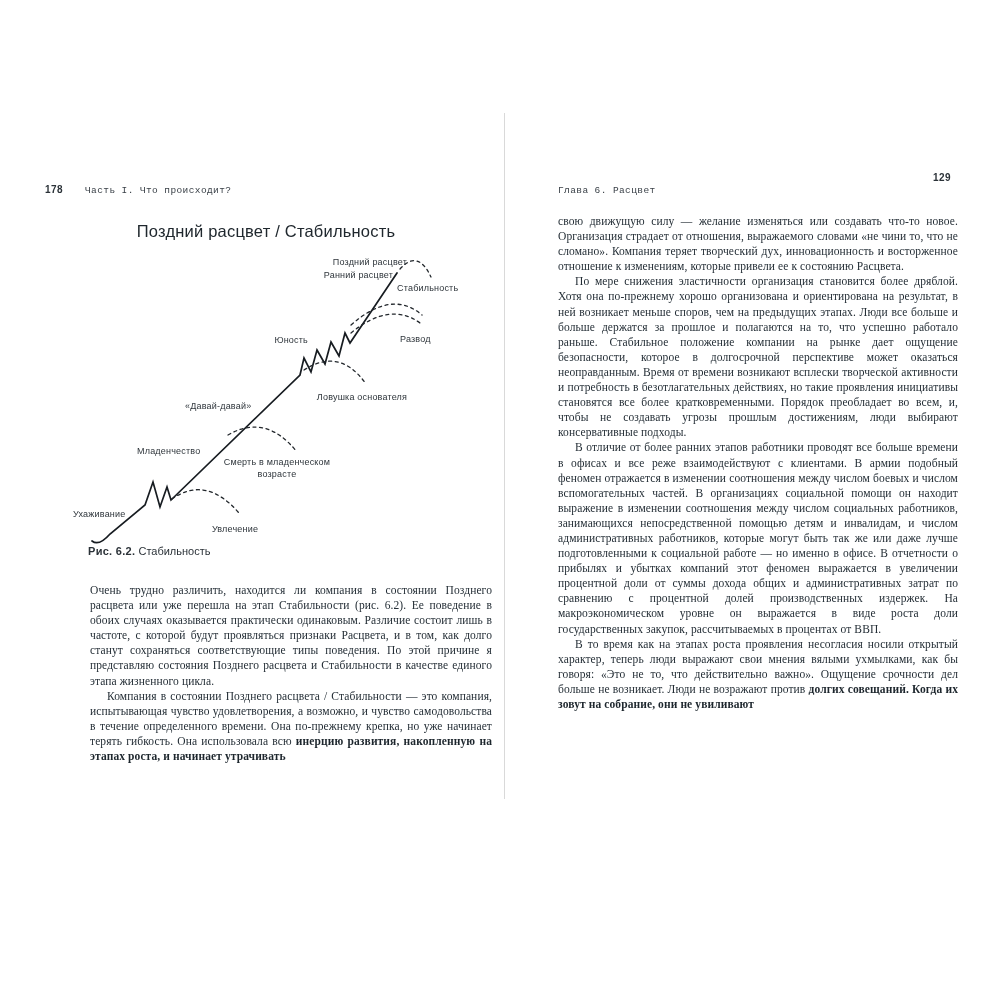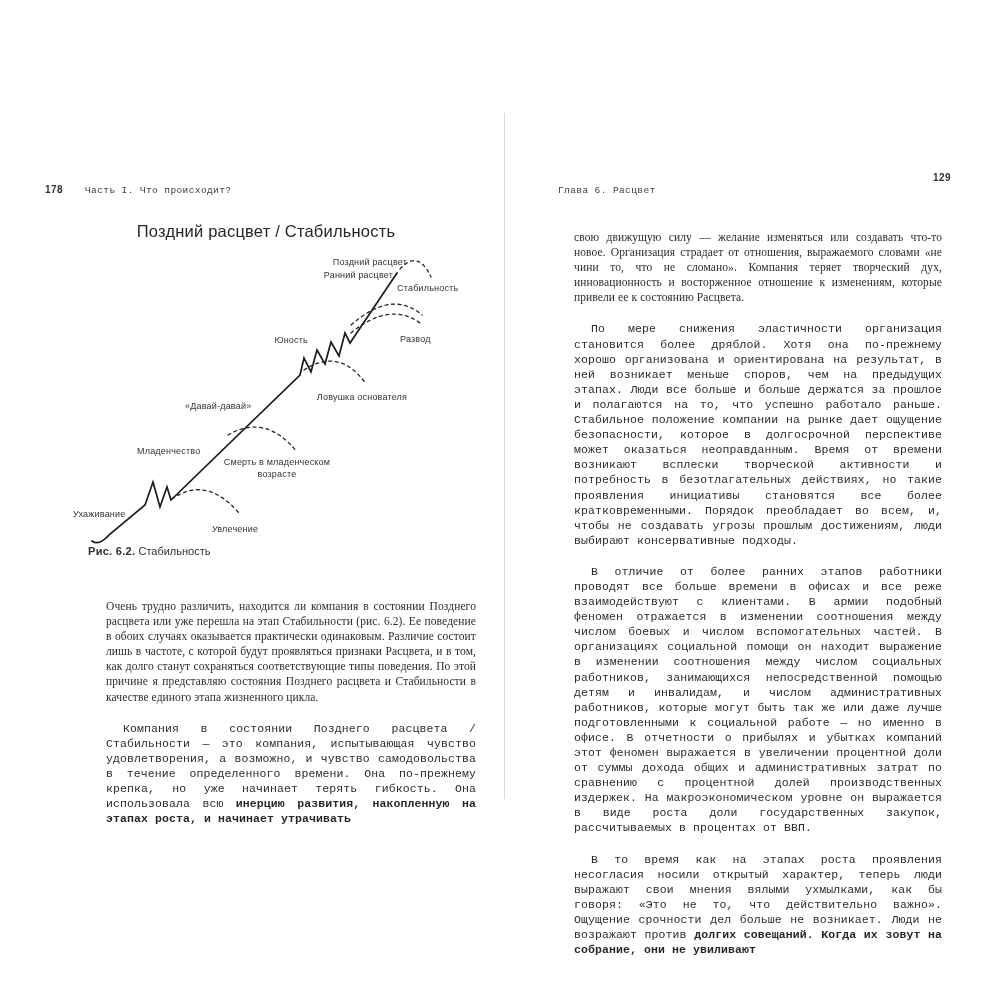--- a/index.html
+++ b/index.html
@@ -16,22 +16,22 @@
   .rhead-r{left:558px;width:347px;text-align:left;}
   .title{position:absolute;left:266px;top:211px;transform:translateX(-50%);white-space:nowrap;
          font-family:"Liberation Sans","DejaVu Sans",sans-serif;font-weight:normal;
          font-size:16.5px;letter-spacing:.2px;color:#20282e;}
   .figure-svg{position:absolute;left:70px;top:248px;}
   .fig-caption{position:absolute;left:88px;top:545px;
          font-family:"Liberation Sans","DejaVu Sans",sans-serif;font-size:11px;color:#2b3238;}
   .fig-caption b{font-weight:bold;letter-spacing:.3px;}
   .body-col{position:absolute;font-size:11.5px;line-height:15.1px;text-align:justify;
             color:#242e36;letter-spacing:.1px;}
-  .body-col p{margin:16px;}
-  .body-col p.ind{text-indent:17px;font-family:Liberation Mono, monospace;}
+  .body-col p{margin:0;}
+  .body-col p.ind{text-indent:17px;}
   .body-left{left:90px;top:583px;width:402px;}
   .body-right{left:558px;top:214px;width:400px;}
   .scanbold{font-weight:bold;color:#1d262d;}
   svg text{font-family:"Liberation Sans","DejaVu Sans",sans-serif;font-size:9px;
            fill:#2e353b;letter-spacing:.2px;}
   .curve{fill:none;stroke:#171c21;stroke-width:1.7;stroke-linejoin:miter;stroke-linecap:round;}
   .dash{fill:none;stroke:#22272c;stroke-width:1.3;stroke-dasharray:3 3.6;stroke-linecap:round;}
 </style>
 </head>
 <body>

